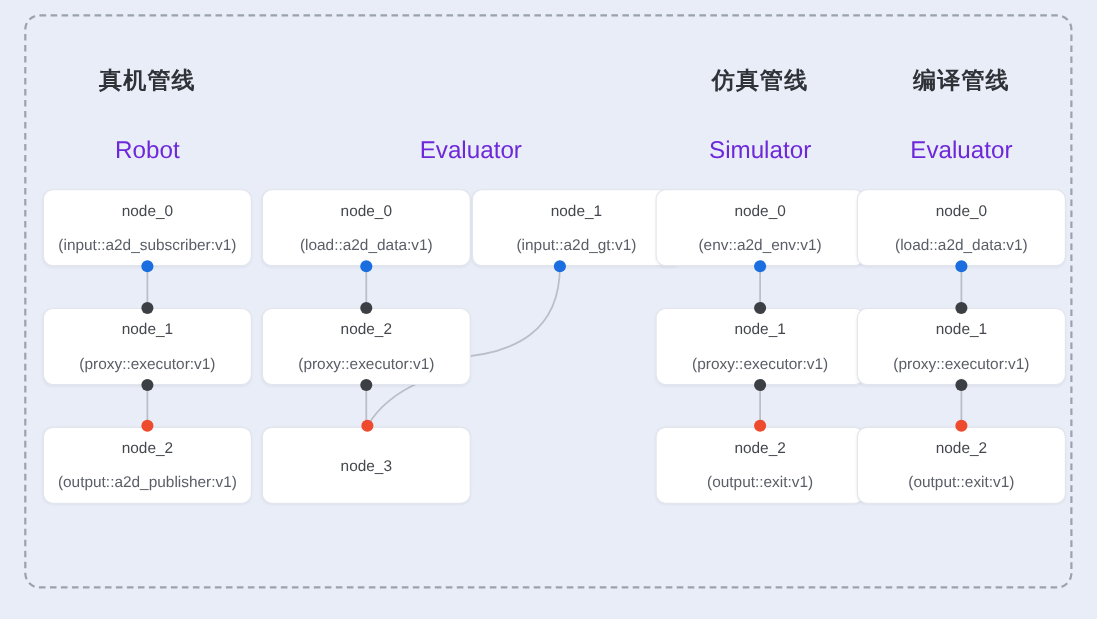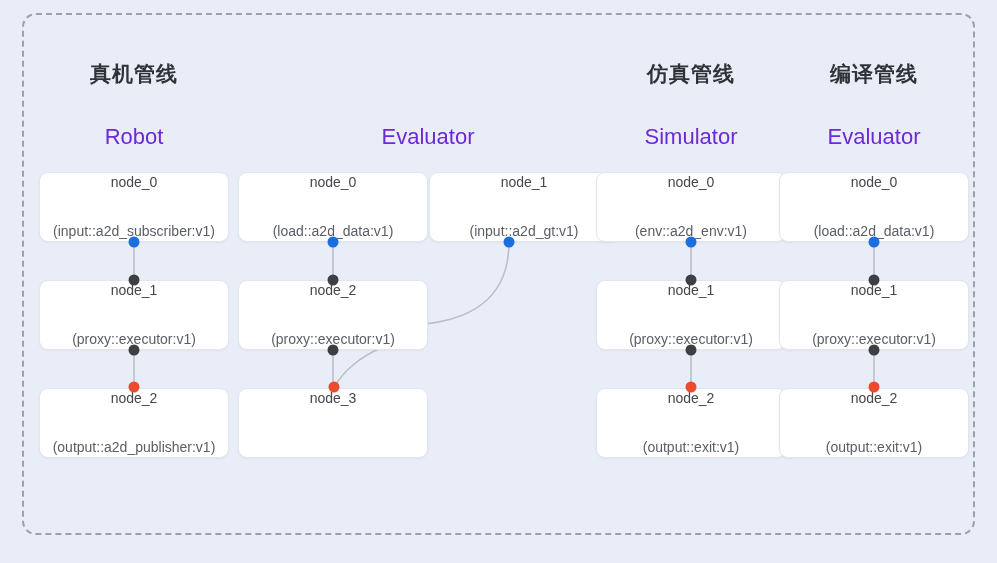--- a/index.html
+++ b/index.html
@@ -88,21 +88,21 @@
     box-sizing: border-box;
     width: 190px;
     height: 70px;
     background: #ffffff;
     border: 1px solid #e2e5ec;
     border-radius: 9px;
     box-shadow: 0 1px 2px rgba(38,50,80,0.05);
     display: flex;
     flex-direction: column;
     align-items: center;
-    justify-content: space-between;
+    justify-content: center;
     gap: 12px;
   }
 
   .node-name {
     font-size: 14px;
     color: #44474d;
     line-height: 19px;
     white-space: nowrap;
   }
 

